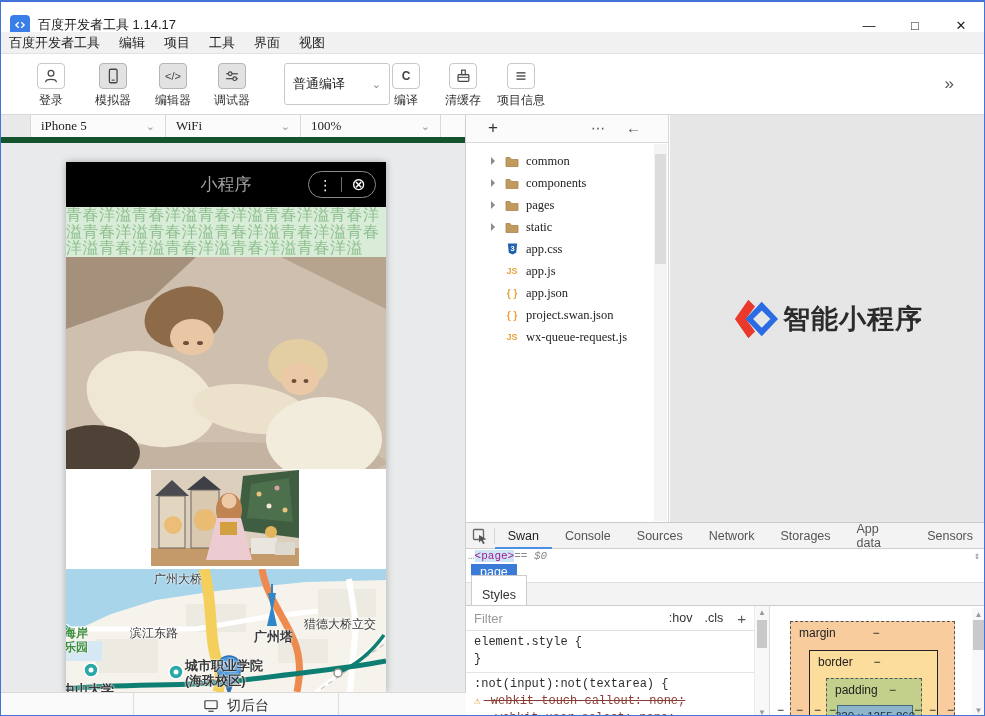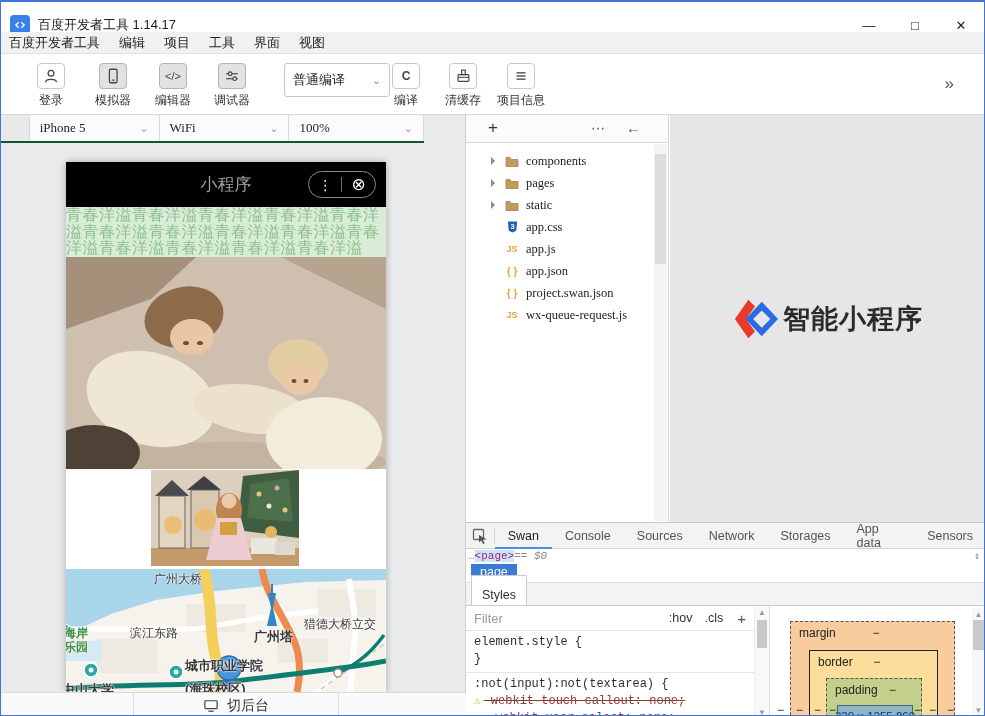--- a/index.html
+++ b/index.html
@@ -18,27 +18,27 @@
   
   .menubar { left:0; top:30px; width:100%; height:22px; background:#f1f1f1; border-bottom:1px solid #e2e2e2; display:flex; align-items:center; gap:19px; padding-left:8px; }
   .menu-item { font-size:13px; color:#222; }
 
   
   .toolbar { left:0; top:52px; width:100%; height:61px; background:#fff; border-bottom:1px solid #d8d8d8; }
   .tb-group { position:absolute; top:9px; display:flex; flex-direction:column; align-items:center; gap:3px; }
   .tb-box { width:28px; height:26px; border:1px solid #c9c9c9; border-radius:4px; background:#fff; display:flex; align-items:center; justify-content:center; font-size:11px; color:#444; }
   .tb-box.active { background:#e2e2e2; border-color:#b5b5b5; }
   .tb-label { font-size:12px; color:#333; white-space:nowrap; }
-  .compile-select { position:absolute; left:283px; top:9px; width:106px; height:34px; border:1px solid #c9c9c9; border-radius:3px; background:#fff; display:flex; align-items:center; font-size:13px; color:#222; padding:0 8px; }
+  .compile-select { position:absolute; left:283px; top:9px; width:106px; height:42px; border:1px solid #c9c9c9; border-radius:3px; background:#fff; display:flex; align-items:center; font-size:13px; color:#222; padding:0 8px; }
   .compile-select .chev { margin-left:auto; color:#888; font-size:11px; }
   .tb-overflow { position:absolute; right:30px; top:20px; font-size:17px; color:#555; }
 
   
   .sim-panel { left:0; top:113px; width:465px; height:603px; background:#e8eaeb; border-right:1px solid #cfcfcf; overflow:hidden; }
-  .devicebar { position:absolute; left:0; top:0; width:423px; height:28px; background:#fbfbfb; border-bottom:2px solid #14532d; display:flex; }
+  .devicebar { position:absolute; left:0; top:0; width:465px; height:28px; background:#fbfbfb; border-bottom:6px solid #14532d; display:flex; }
   .db-gutter { width:30px; background:#e9e9e9; border-right:1px solid #d9d9d9; }
   .db-cell { width:135px; border-right:1px solid #d9d9d9; display:flex; align-items:center; padding:0 10px; font-size:13px; color:#222; font-family:"Liberation Serif",serif; }
   .db-cell .chev { margin-left:auto; color:#999; font-size:11px; }
 
   
   .phone { position:absolute; left:65px; top:47px; width:320px; height:530px; background:#fff; box-shadow:0 0 7px rgba(0,0,0,.28); }
   .p-nav { position:relative; height:45px; background:#000; display:flex; align-items:center; justify-content:center; }
   .p-title { color:#a3a3a3; font-size:17px; }
   .p-capsule { position:absolute; right:10px; top:9px; width:68px; height:27px; border:1px solid #8a8a8a; border-radius:14px; display:flex; align-items:center; justify-content:space-evenly; color:#fff; }
   .p-capsule .dots { font-size:14px; line-height:1; }
@@ -328,21 +328,21 @@
             <polygon points="155,105 171,105 163,127" fill="#2d6fae"></polygon>
             <circle cx="163" cy="99" r="12" fill="#4796dd" stroke="#2d6fae" stroke-width="1.5"></circle>
             <circle cx="159" cy="95" r="3.5" fill="#74b4ea"></circle>
           </g>
         </svg>
         <span class="map-label" style="left:88px; top:2px;">广州大桥</span>
         <span class="map-label" style="left:64px; top:56px;">滨江东路</span>
         <span class="map-label big" style="left:188px; top:59px;">广州塔</span>
         <span class="map-label" style="left:238px; top:47px;">猎德大桥立交</span>
         <span class="map-label big" style="left:119px; top:88px;">城市职业学院</span>
-        <span class="map-label big" style="left:119px; top:111px;">(海珠校区)</span>
+        <span class="map-label big" style="left:119px; top:103px;">(海珠校区)</span>
         <span class="map-label big" style="left:-4px; top:112px;">中山大学</span>
         <span class="map-label green" style="left:-2px; top:56px;">海岸</span>
         <span class="map-label green" style="left:-2px; top:70px;">乐园</span>
       </div>
     </div>
   </div>
 
   <div class="abs bottombar">
     <div class="bb-sec1"></div>
     <div class="bb-sec2">
@@ -354,20 +354,29 @@
     </div>
   </div>
 
   <div class="abs filetree-panel">
     <div class="ft-header">
       <span class="ft-add">+</span>
       <span class="ft-more">⋯</span>
       <span class="ft-back">←</span>
     </div>
     <div class="ft-rows">
+      <div class="ft-row">
+        <span class="ft-arrow"></span>
+        <span class="ft-ic">
+            <svg width="14" height="12" viewBox="0 0 14 12">
+              <path d="M1 2.5 h4 l1.5 2 H13 v7 H1 Z" fill="#c19a5e" stroke="#a8834e" stroke-width=".8"></path>
+            </svg>
+          </span>
+        <span>common</span>
+      </div>
       <div class="ft-row">
         <span class="ft-arrow"></span>
         <span class="ft-ic">
             <svg width="14" height="12" viewBox="0 0 14 12">
               <path d="M1 2.5 h4 l1.5 2 H13 v7 H1 Z" fill="#c19a5e" stroke="#a8834e" stroke-width=".8"></path>
             </svg>
           </span>
         <span>components</span>
       </div>
       <div class="ft-row">

